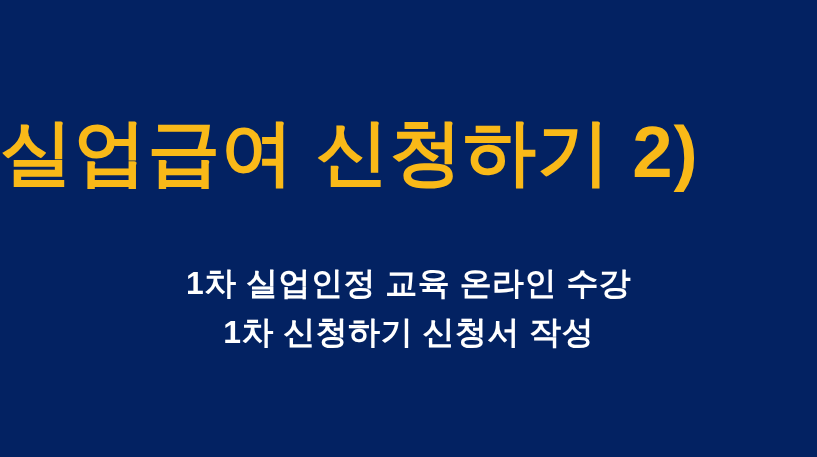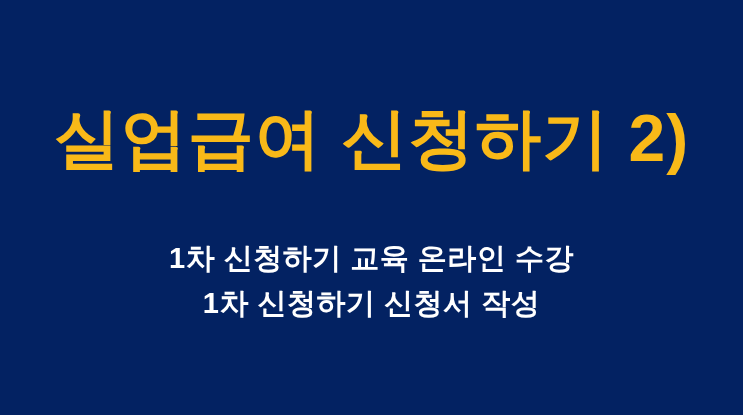--- a/index.html
+++ b/index.html
@@ -24,21 +24,20 @@
     box-sizing: border-box;
     overflow: hidden;
   }
 
   
   .title-block {
     position: absolute;
     left: 0;
     top: 98px;
     width: 743px;
-    text-align: center;
   }
 
   .main-title {
     display: block;
     font-size: 66px;
     line-height: 80px;
     font-weight: 700;
     color: #F9B918;
     letter-spacing: 1px;
     white-space: nowrap;
@@ -69,17 +68,17 @@
 </head>
 <body>
 
 <div class="slide">
 
   <div class="title-block">
     <h1 class="main-title">실업급여 신청하기 2)</h1>
   </div>
 
   <div class="subtitle-block">
-    <span class="subtitle-line">1차 신청하기 교육 온라인 수강</span>
+    <span class="subtitle-line">1차 실업인정 교육 온라인 수강</span>
     <span class="subtitle-line">1차 신청하기 신청서 작성</span>
   </div>
 
 </div>
 
 </body></html>

